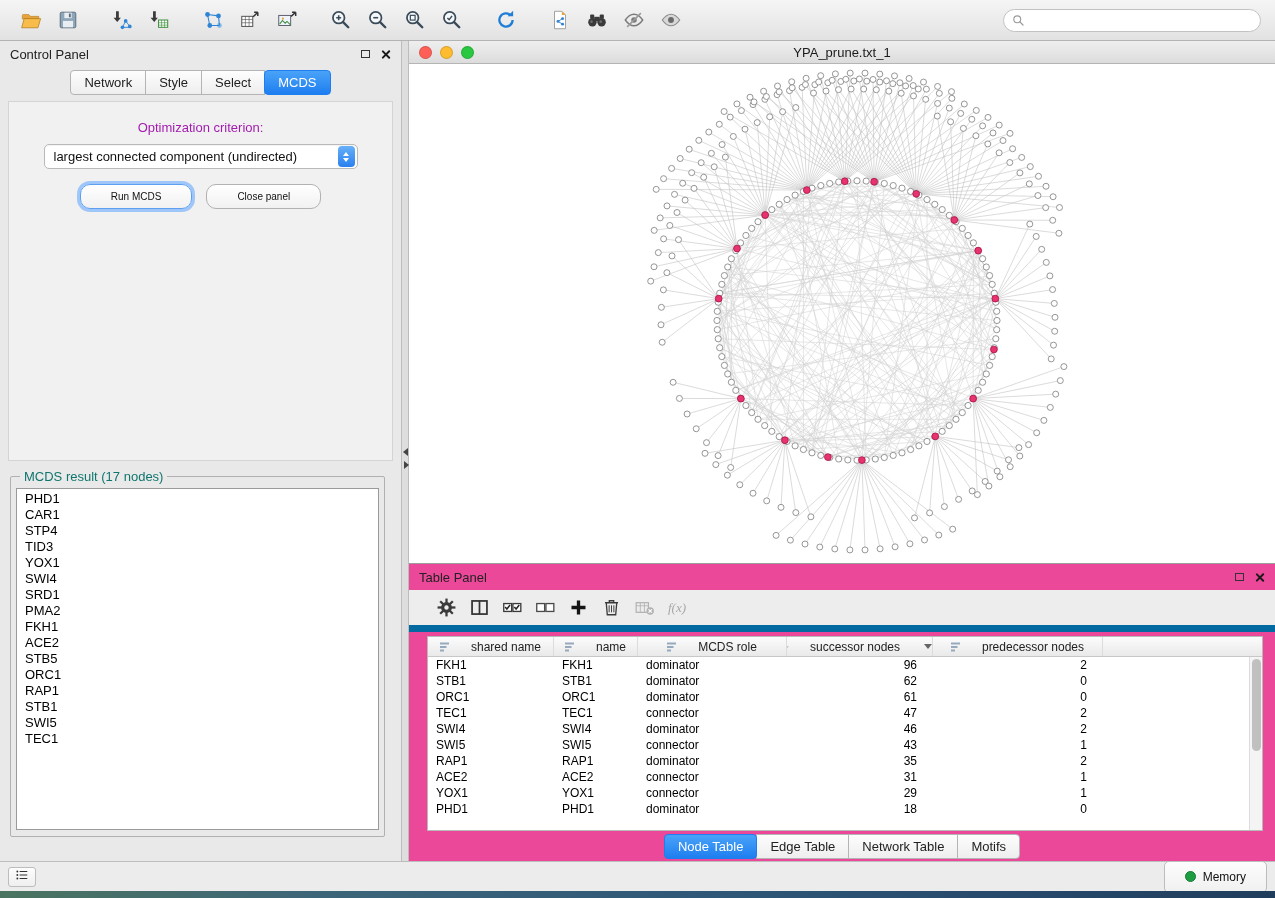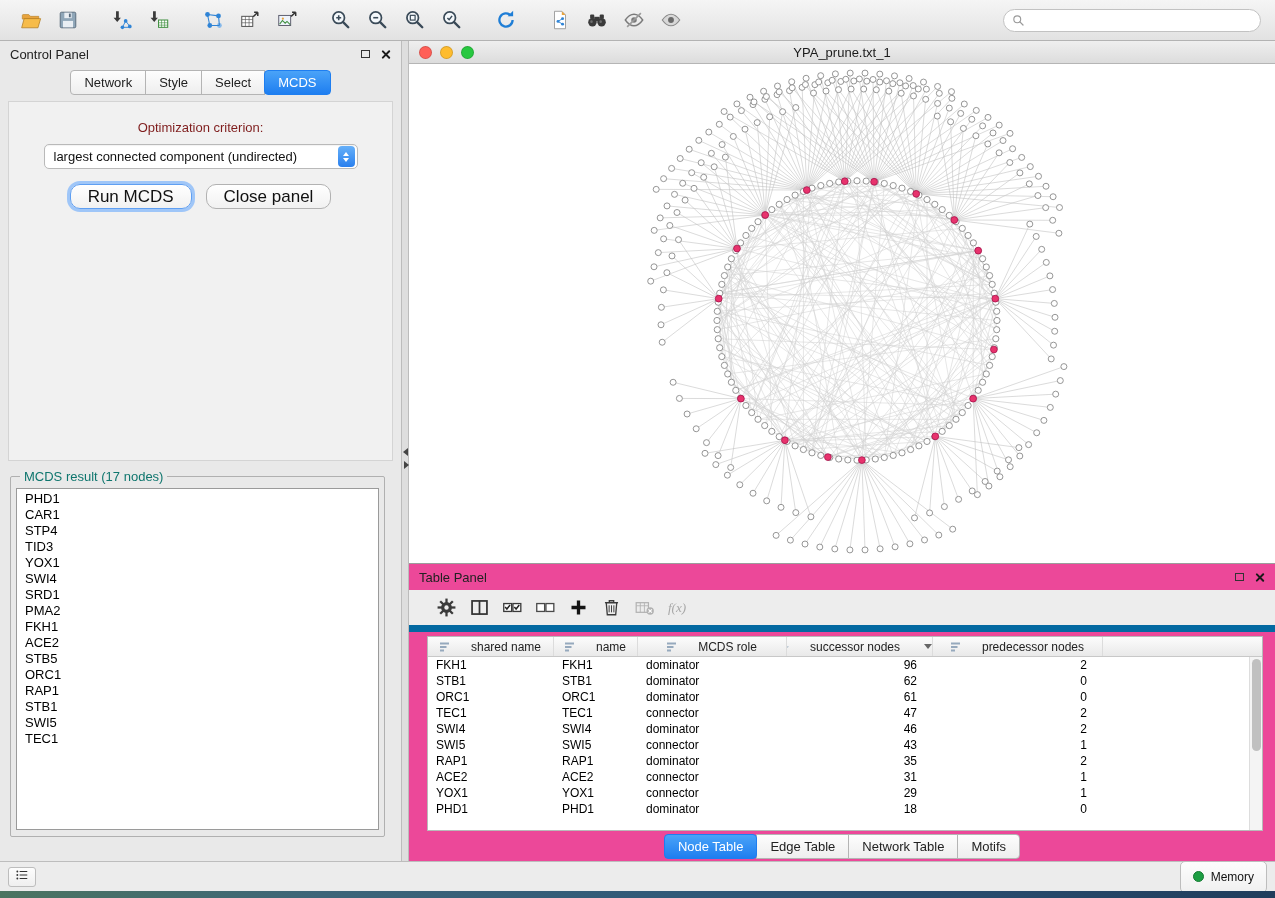--- a/index.html
+++ b/index.html
@@ -23,28 +23,28 @@
 .close-x{position:relative;width:11px;height:11px;display:inline-block}
 .close-x::before,.close-x::after{content:"";position:absolute;left:4.5px;top:0;width:2.2px;height:11px;background:#1a1a1a;border-radius:1px}
 .close-x::before{transform:rotate(45deg)}
 .close-x::after{transform:rotate(-45deg)}
 .cp-tabs{display:flex;justify-content:center;margin:3px 0 6px 0}
 .tabbtn{padding:4px 13px;font-size:13px;background:linear-gradient(#fdfdfd,#eee);border:1px solid #b4b4b4;margin-left:-1px;color:#222;cursor:default}
 .tabbtn:first-child{border-radius:4px 0 0 4px;margin-left:0}
 .tabbtn:last-child{border-radius:0 4px 4px 0}
 .tabbtn.active{background:linear-gradient(#4aa3f8,#1e7ef0);border-color:#1e7ef0;color:#fff;border-radius:4px;position:relative;z-index:1}
 .cp-content{height:360px;flex:0 0 360px;margin:0 8px;background:#f1f1f1;border:1px solid #d4d4d4;display:flex;flex-direction:column;align-items:center}
-.opt-label{margin-top:18px;font-size:13px;color:#7f1d1d}
+.opt-label{margin-top:18px;font-size:13px;color:#a21caf}
 .combo{margin-top:9px;width:314px;height:25px;background:#fff;border:1px solid #b9b9b9;border-radius:5px;display:flex;align-items:center;box-shadow:inset 0 1px 1px rgba(0,0,0,.05)}
 .combo-text{flex:1;font-size:13px;padding:0 9px;color:#111;white-space:nowrap;overflow:hidden}
 .combo-stepper{width:17px;height:21px;margin-right:2px;border-radius:4px;background:linear-gradient(#66b0f9,#2a80ee);display:flex;flex-direction:column;align-items:center;justify-content:center;gap:2px}
 .tri-up{width:0;height:0;border-left:3.5px solid transparent;border-right:3.5px solid transparent;border-bottom:4.5px solid #fff}
 .tri-dn{width:0;height:0;border-left:3.5px solid transparent;border-right:3.5px solid transparent;border-top:4.5px solid #fff}
 .btn-row{margin-top:15px;display:flex;gap:14px}
-.mac-btn{height:25px;padding:0 17px;font-size:17px;color:#111;background:linear-gradient(#fff,#f1f1f1);border:1px solid #b2b2b2;border-radius:10px;cursor:default}
+.mac-btn{height:25px;padding:0 30px;font-size:10px;color:#111;background:linear-gradient(#fff,#f1f1f1);border:1px solid #b2b2b2;border-radius:10px;cursor:default}
 .mac-btn.focused{box-shadow:0 0 0 3px rgba(77,155,255,.5);border-color:#5f9ff2}
 .result-box{flex:1;margin:8px 16px 24px 10px;border:1px solid #b0b0b0;border-radius:2px;padding:4px 5px 6px 5px;display:flex;flex-direction:column;min-height:0;background:#e9e9e9}
 .result-box legend{font-size:13px;color:#0f766e;padding:0 4px;margin-left:4px}
 .result-list{flex:1;background:#fff;border:1px solid #9a9a9a;overflow-y:auto;padding:2px 0 0 8px}
 .result-item{font-size:13px;line-height:16px;color:#000}
 
 .splitter{width:7px;flex:0 0 7px;background:#dedede;border-right:1px solid #bcbcbc;position:relative}
 .sp-tri-l{position:absolute;top:407px;left:0.5px;width:0;height:0;border-top:4px solid transparent;border-bottom:4px solid transparent;border-right:5px solid #444}
 .sp-tri-r{position:absolute;top:420px;left:1.5px;width:0;height:0;border-top:4px solid transparent;border-bottom:4px solid transparent;border-left:5px solid #444}
 
@@ -69,21 +69,21 @@
 .tr{display:grid;grid-template-columns:126px 84px 149px 146px 170px minmax(0,1fr);height:16px}
 .td{font-size:12px;color:#000;line-height:16px;white-space:nowrap;overflow:hidden}
 .td.l{text-align:left;padding-left:8px}
 .td.r{text-align:right;padding-right:16px}
 .vscroll{position:absolute;top:20px;right:0;bottom:0;width:13px;background:#f4f4f4;border-left:1px solid #ddd}
 .vscroll .thumb{position:absolute;top:2px;left:2px;width:9px;height:92px;background:#c0c0c0;border-radius:5px}
 .tp-tabs{height:30px;flex:0 0 30px;display:flex;justify-content:center;align-items:center}
 
 .statusbar{height:30px;flex:0 0 30px;background:#ececec;border-top:1px solid #bdbdbd;display:flex;align-items:center;padding:0 8px}
 .sb-btn{width:28px;height:20px;border:1px solid #bdbdbd;border-radius:3px;background:linear-gradient(#fdfdfd,#efefef);display:flex;align-items:center;justify-content:center}
-.memory-btn{margin-left:auto;height:32px;border:1px solid #bdbdbd;border-radius:5px;background:linear-gradient(#fdfdfd,#f0f0f0);display:flex;align-items:center;gap:7px;padding:0 12px;font-size:12px;color:#111}
+.memory-btn{margin-left:auto;height:32px;border:1px solid #bdbdbd;border-radius:5px;background:linear-gradient(#fdfdfd,#f0f0f0);display:flex;align-items:center;gap:7px;padding:0 20px;font-size:12px;color:#111}
 .mem-dot{width:11px;height:11px;border-radius:50%;background:#1d9e43;border:1px solid #157a32}
 .desktop-strip{height:7px;flex:0 0 7px;background:linear-gradient(90deg,#4b7460 0%,#3d6579 25%,#2f5878 55%,#27496b 80%,#203d5c 100%)}
 </style>
 </head>
 <body>
 
 <div class="app">
 
   <div class="toolbar">
     <div class="tb-items" id="tb-items">

